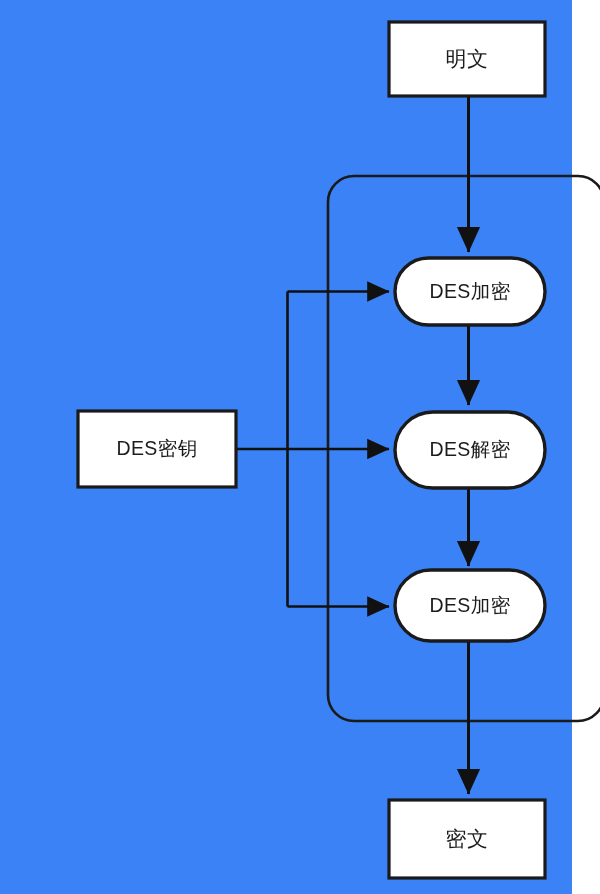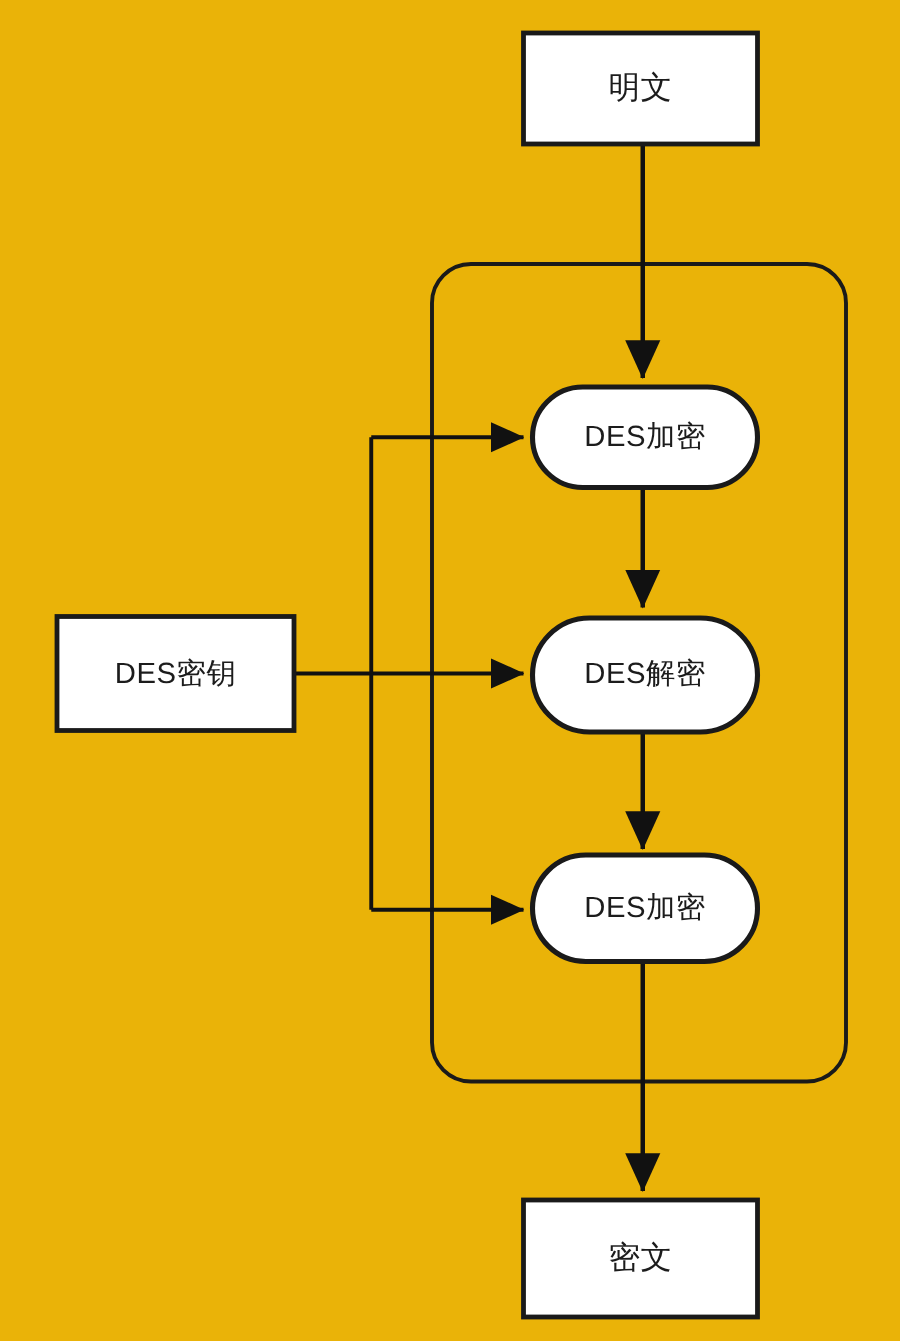--- a/index.html
+++ b/index.html
@@ -8,23 +8,24 @@
     background: #ffffff;
   }
   body {
     width: 600px;
     height: 894px;
     font-family: "Liberation Sans", "DejaVu Sans", sans-serif;
     overflow: hidden;
   }
   #diagram-root {
     position: relative;
-    width: 600px;
+    width: 532px;
     height: 894px;
-    background: #eab308;
+    background: #3b82f6;
+    padding-left: 40px;
   }
   svg#flow {
     display: block;
     width: 600px;
     height: 894px;
   }
   .box-rect {
     fill: #ffffff;
     stroke: #1a1a1a;
     stroke-width: 3.2;

